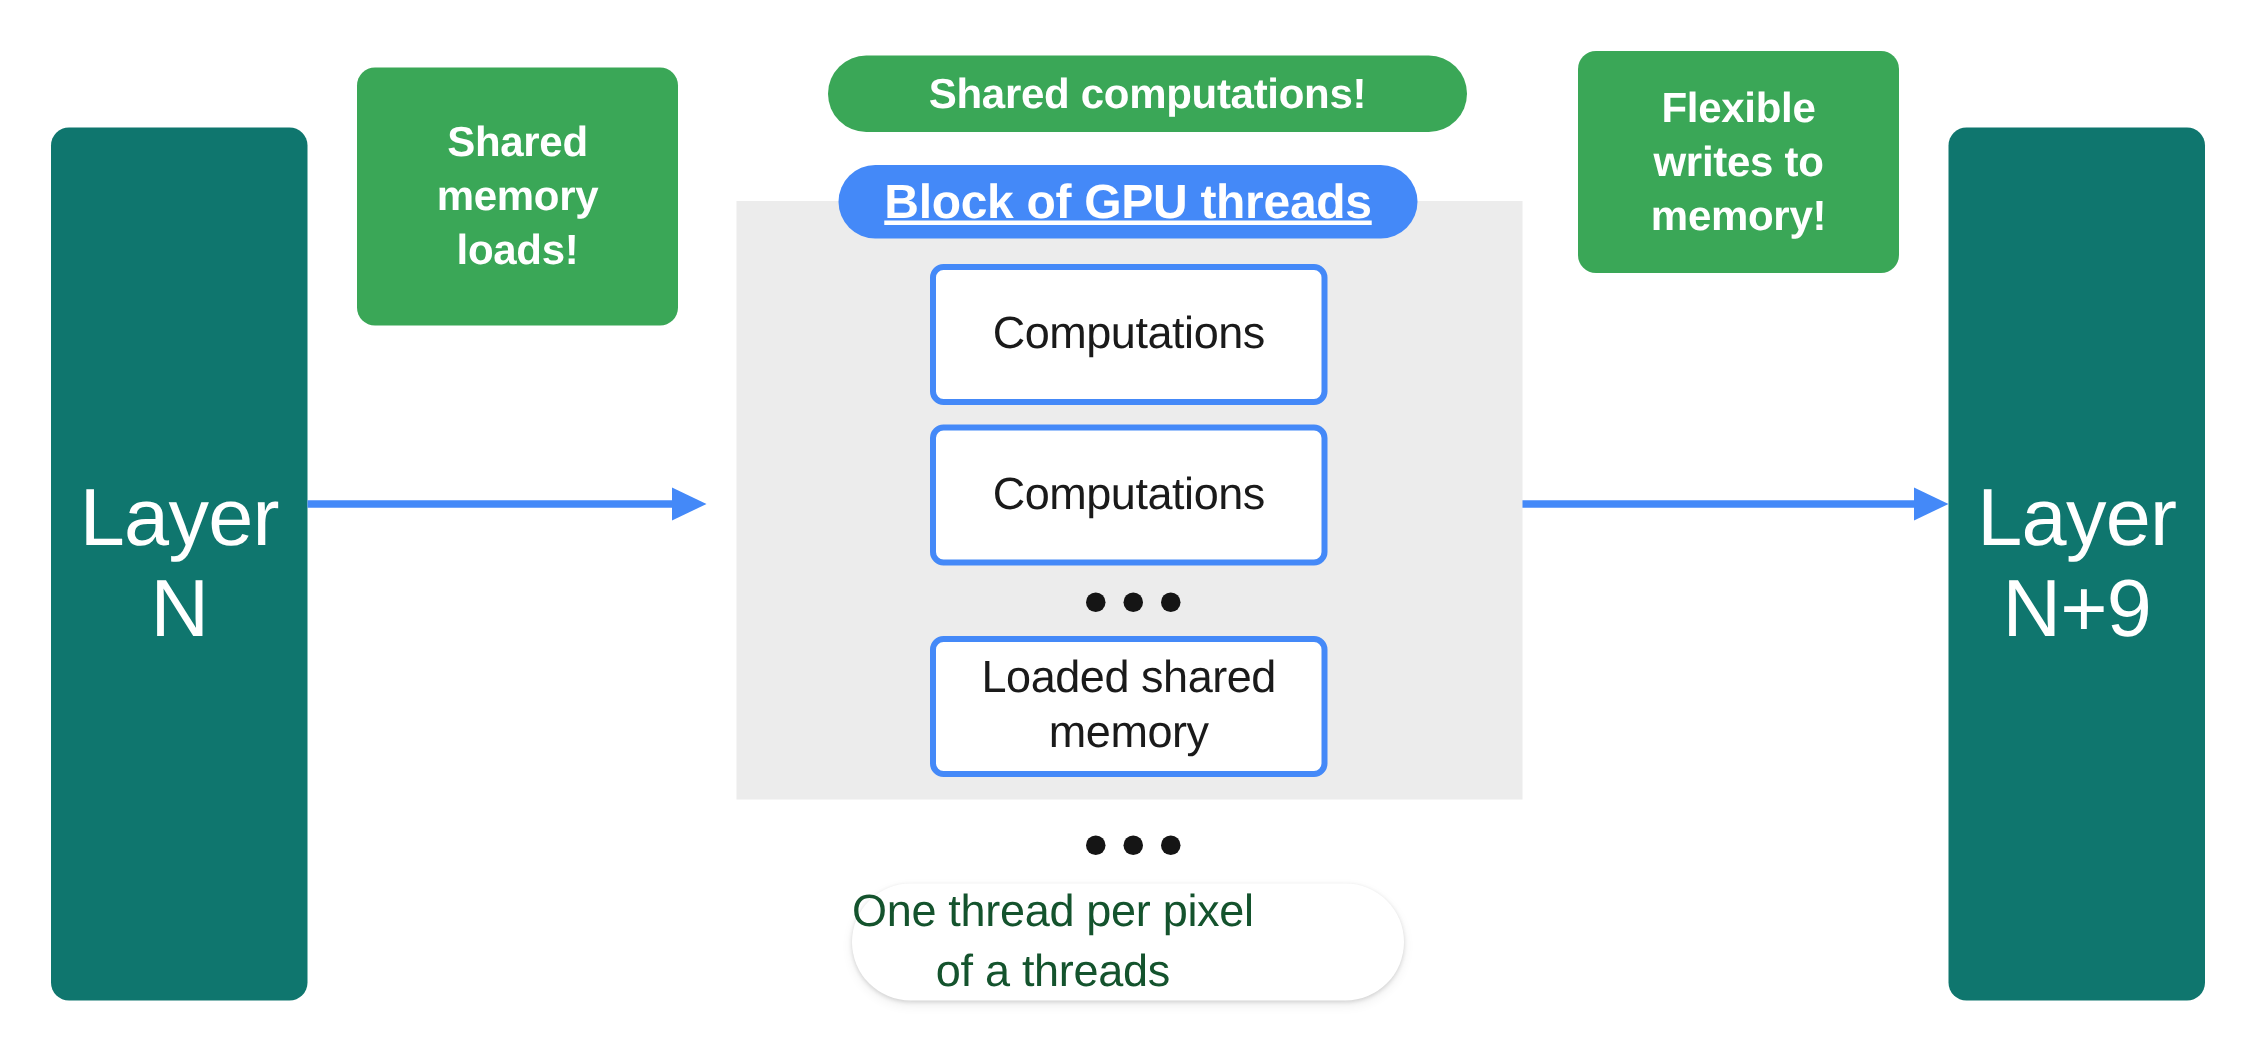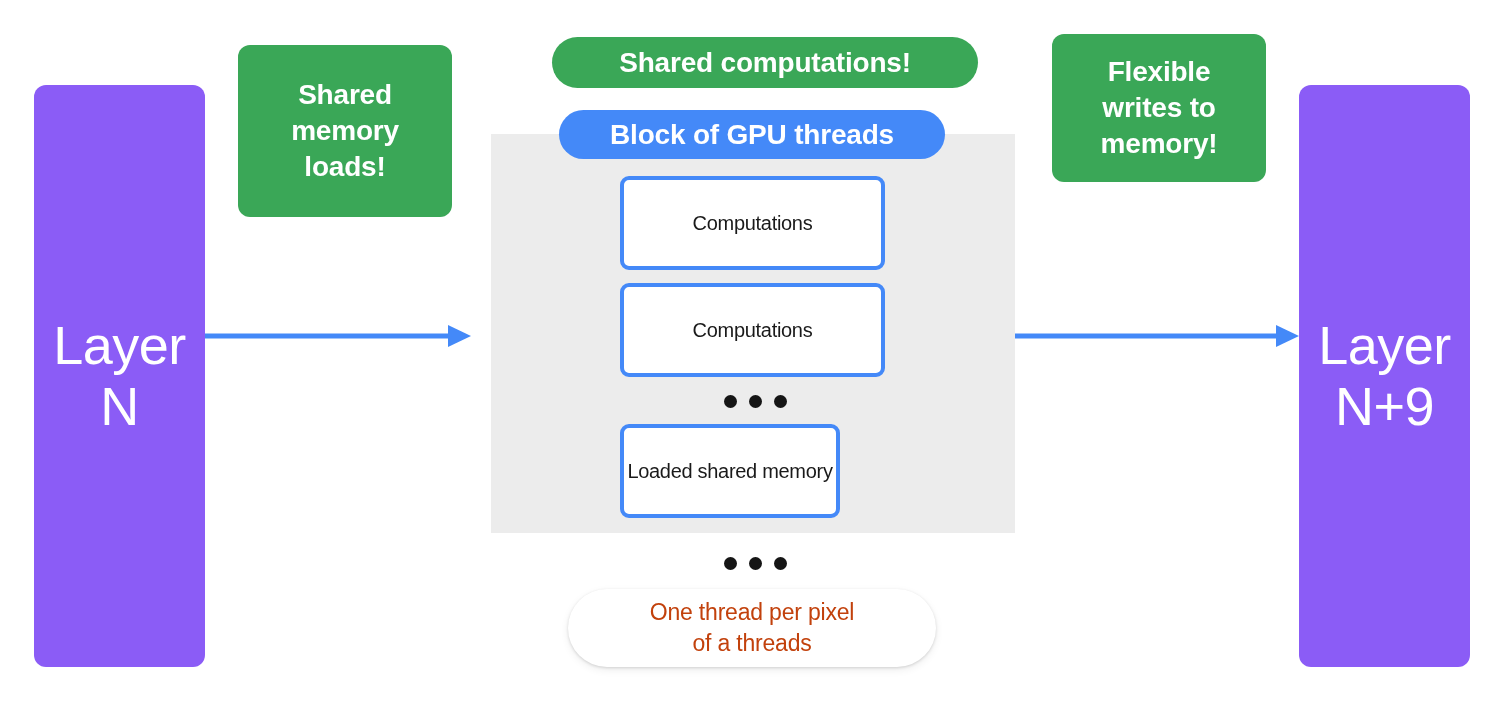--- a/index.html
+++ b/index.html
@@ -15,21 +15,21 @@
     position: relative;
     width: 1508px;
     height: 706px;
     background: #ffffff;
     overflow: hidden;
   }
 
   
   .layer-bar {
     position: absolute;
-    background: #8b5cf6;
+    background: #0f766e;
     border-radius: 12px;
     display: flex;
     align-items: center;
     justify-content: center;
     text-align: center;
     color: #ffffff;
     font-size: 54px;
     line-height: 1.13;
     font-weight: 400;
     letter-spacing: -0.5px;
@@ -83,24 +83,25 @@
   .pill-blue {
     position: absolute;
     left: 559px; top: 110px;
     width: 386px; height: 49px;
     background: #4489F8;
     color: #ffffff;
     border-radius: 25px;
     display: flex;
     align-items: center;
     justify-content: center;
-    font-size: 28px;
+    font-size: 32px;
     font-weight: bold;
     letter-spacing: -0.2px;
     z-index: 3;
+    text-decoration: underline;
   }
 
   
   #gpu-block {
     position: absolute;
     left: 491px; top: 134px;
     width: 524px; height: 399px;
     background: #ECECEC;
     z-index: 1;
   }
@@ -109,29 +110,29 @@
   .thread-box {
     position: absolute;
     background: #ffffff;
     border: 4px solid #4489F8;
     border-radius: 9px;
     display: flex;
     align-items: center;
     justify-content: center;
     text-align: center;
     color: #1A1A1A;
-    font-size: 20px;
+    font-size: 30px;
     line-height: 1.23;
     letter-spacing: -0.3px;
     box-sizing: border-box;
     z-index: 2;
   }
   #thread-box-0 { left: 620px; top: 176px; width: 265px; height: 94px; }
   #thread-box-1 { left: 620px; top: 283px; width: 265px; height: 94px; }
-  #thread-box-2 { left: 620px; top: 424px; width: 220px; height: 94px; }
+  #thread-box-2 { left: 620px; top: 424px; width: 265px; height: 94px; }
 
   
   .ellipsis {
     position: absolute;
     display: flex;
     gap: 12px;
     align-items: center;
     z-index: 2;
   }
   .ellipsis span {
@@ -147,24 +148,23 @@
   
   #thread-note {
     position: absolute;
     left: 568px; top: 589px;
     width: 368px; height: 78px;
     background: #ffffff;
     border-radius: 39px;
     box-shadow: 0 1px 3px rgba(0,0,0,0.14), 0 3px 8px rgba(0,0,0,0.07);
     display: flex;
     align-items: center;
-    justify-content: center;
-    text-align: center;
-    color: #c2410c;
-    font-size: 23px;
+    text-align: center;
+    color: #14532d;
+    font-size: 30px;
     line-height: 1.33;
     letter-spacing: -0.2px;
   }
 </style>
 </head>
 <body>
 
 <div id="stage">
 
   <div id="layer-n" class="layer-bar">

